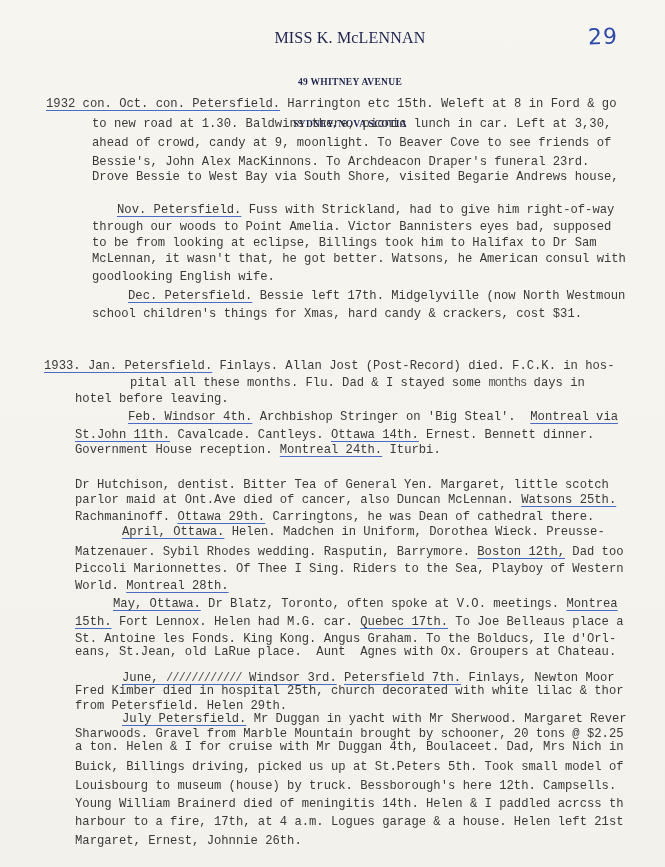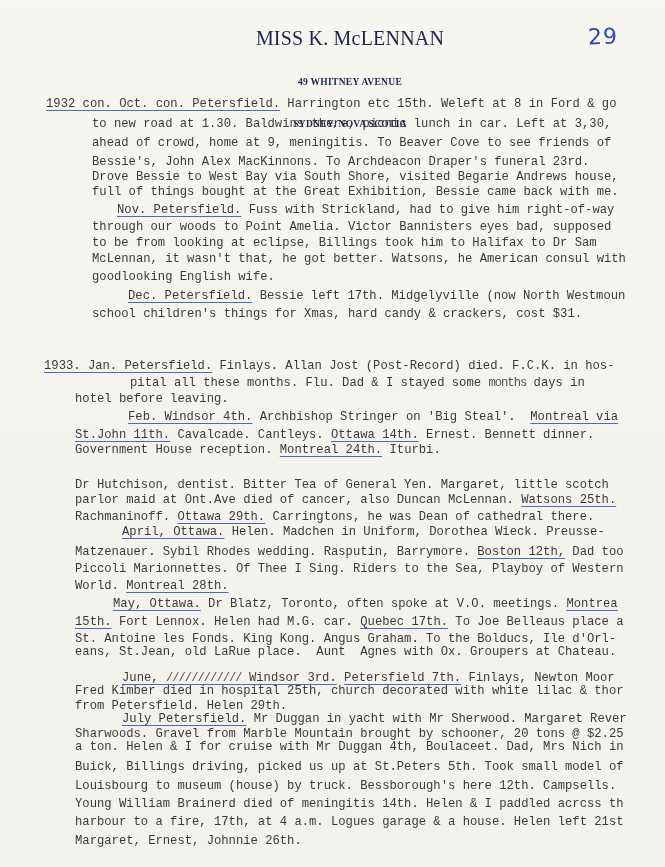--- a/index.html
+++ b/index.html
@@ -10,21 +10,21 @@
       color: #2b2b2b;
     }
     .page {
       position: absolute; inset: 0;
       background: linear-gradient(180deg, #f6f5f0 0%, #f2f1ec 100%);
     }
     .letterhead {
       position: absolute; left: 250px; top: 28px; width: 200px; text-align: center;
       font-family: "Liberation Serif", serif; color: #1e2450;
     }
-    .lh-name { font-size: 20px; letter-spacing: 0.2px; line-height: 20px; }
+    .lh-name { font-size: 16px; letter-spacing: 0.2px; line-height: 20px; }
     .lh-line { font-size: 9.5px; font-weight: bold; line-height: 16px; letter-spacing: 0.3px; margin-top: 26px; }
     .page-number {
       position: absolute; left: 588px; top: 24px;
       font-family: "DejaVu Sans", sans-serif; font-size: 22px; color: #2c4aa8;
       letter-spacing: 1px; transform: rotate(-2deg);
     }
     .typed {
       position: absolute; left: 0; top: 0; width: 665px;
       font-family: "Liberation Mono", monospace; font-size: 12.2px;
       color: #3a3a3a; white-space: pre;
@@ -43,24 +43,23 @@
     <div class="lh-line">49 WHITNEY AVENUE</div>
     <div class="lh-line">SYDNEY, NOVA SCOTIA</div>
   </div>
 
   <div class="page-number">29</div>
 
   <div class="typed">
     
     <div class="ln" style="left:46px;top:97px"><span class="u">1932 con. Oct. con. Petersfield.</span><span> Harrington etc 15th. Weleft at 8 in Ford &amp; go</span></div>
     <div class="ln" style="left:92px;top:117px">to new road at 1.30. Baldwins there, picnic lunch in car. Left at 3,30,</div>
-    <div class="ln" style="left:92px;top:136px">ahead of crowd, home at 9, meningitis. To Beaver Cove to see friends of</div>
+    <div class="ln" style="left:92px;top:136px">ahead of crowd, candy at 9, moonlight. To Beaver Cove to see friends of</div>
     <div class="ln" style="left:92px;top:155px">Bessie's, John Alex MacKinnons. To Archdeacon Draper's funeral 23rd.</div>
     <div class="ln" style="left:92px;top:170px">Drove Bessie to West Bay via South Shore, visited Begarie Andrews house,</div>
-    <div class="ln" style="left:92px;top:185px">full of things bought at the Great Exhibition, Bessie came back with me.</div>
     <div class="ln" style="left:117px;top:203px"><span class="u">Nov. Petersfield.</span><span> Fuss with Strickland, had to give him right-of-way</span></div>
     <div class="ln" style="left:92px;top:220px">through our woods to Point Amelia. Victor Bannisters eyes bad, supposed</div>
     <div class="ln" style="left:92px;top:236px">to be from looking at eclipse, Billings took him to Halifax to Dr Sam</div>
     <div class="ln" style="left:92px;top:270px">goodlooking English wife.</div>
     <div class="ln" style="left:92px;top:252px">McLennan, it wasn't that, he got better. Watsons, he American consul with</div>
     <div class="ln" style="left:128px;top:289px"><span class="u">Dec. Petersfield.</span><span> Bessie left 17th. Midgelyville (now North Westmoun</span></div>
     <div class="ln" style="left:92px;top:307px">school children's things for Xmas, hard candy &amp; crackers, cost $31.</div>
 
     
     <div class="ln" style="left:44px;top:359px"><span class="u">1933. Jan. Petersfield.</span><span> Finlays. Allan Jost (Post-Record) died. F.C.K. in hos-</span></div>

